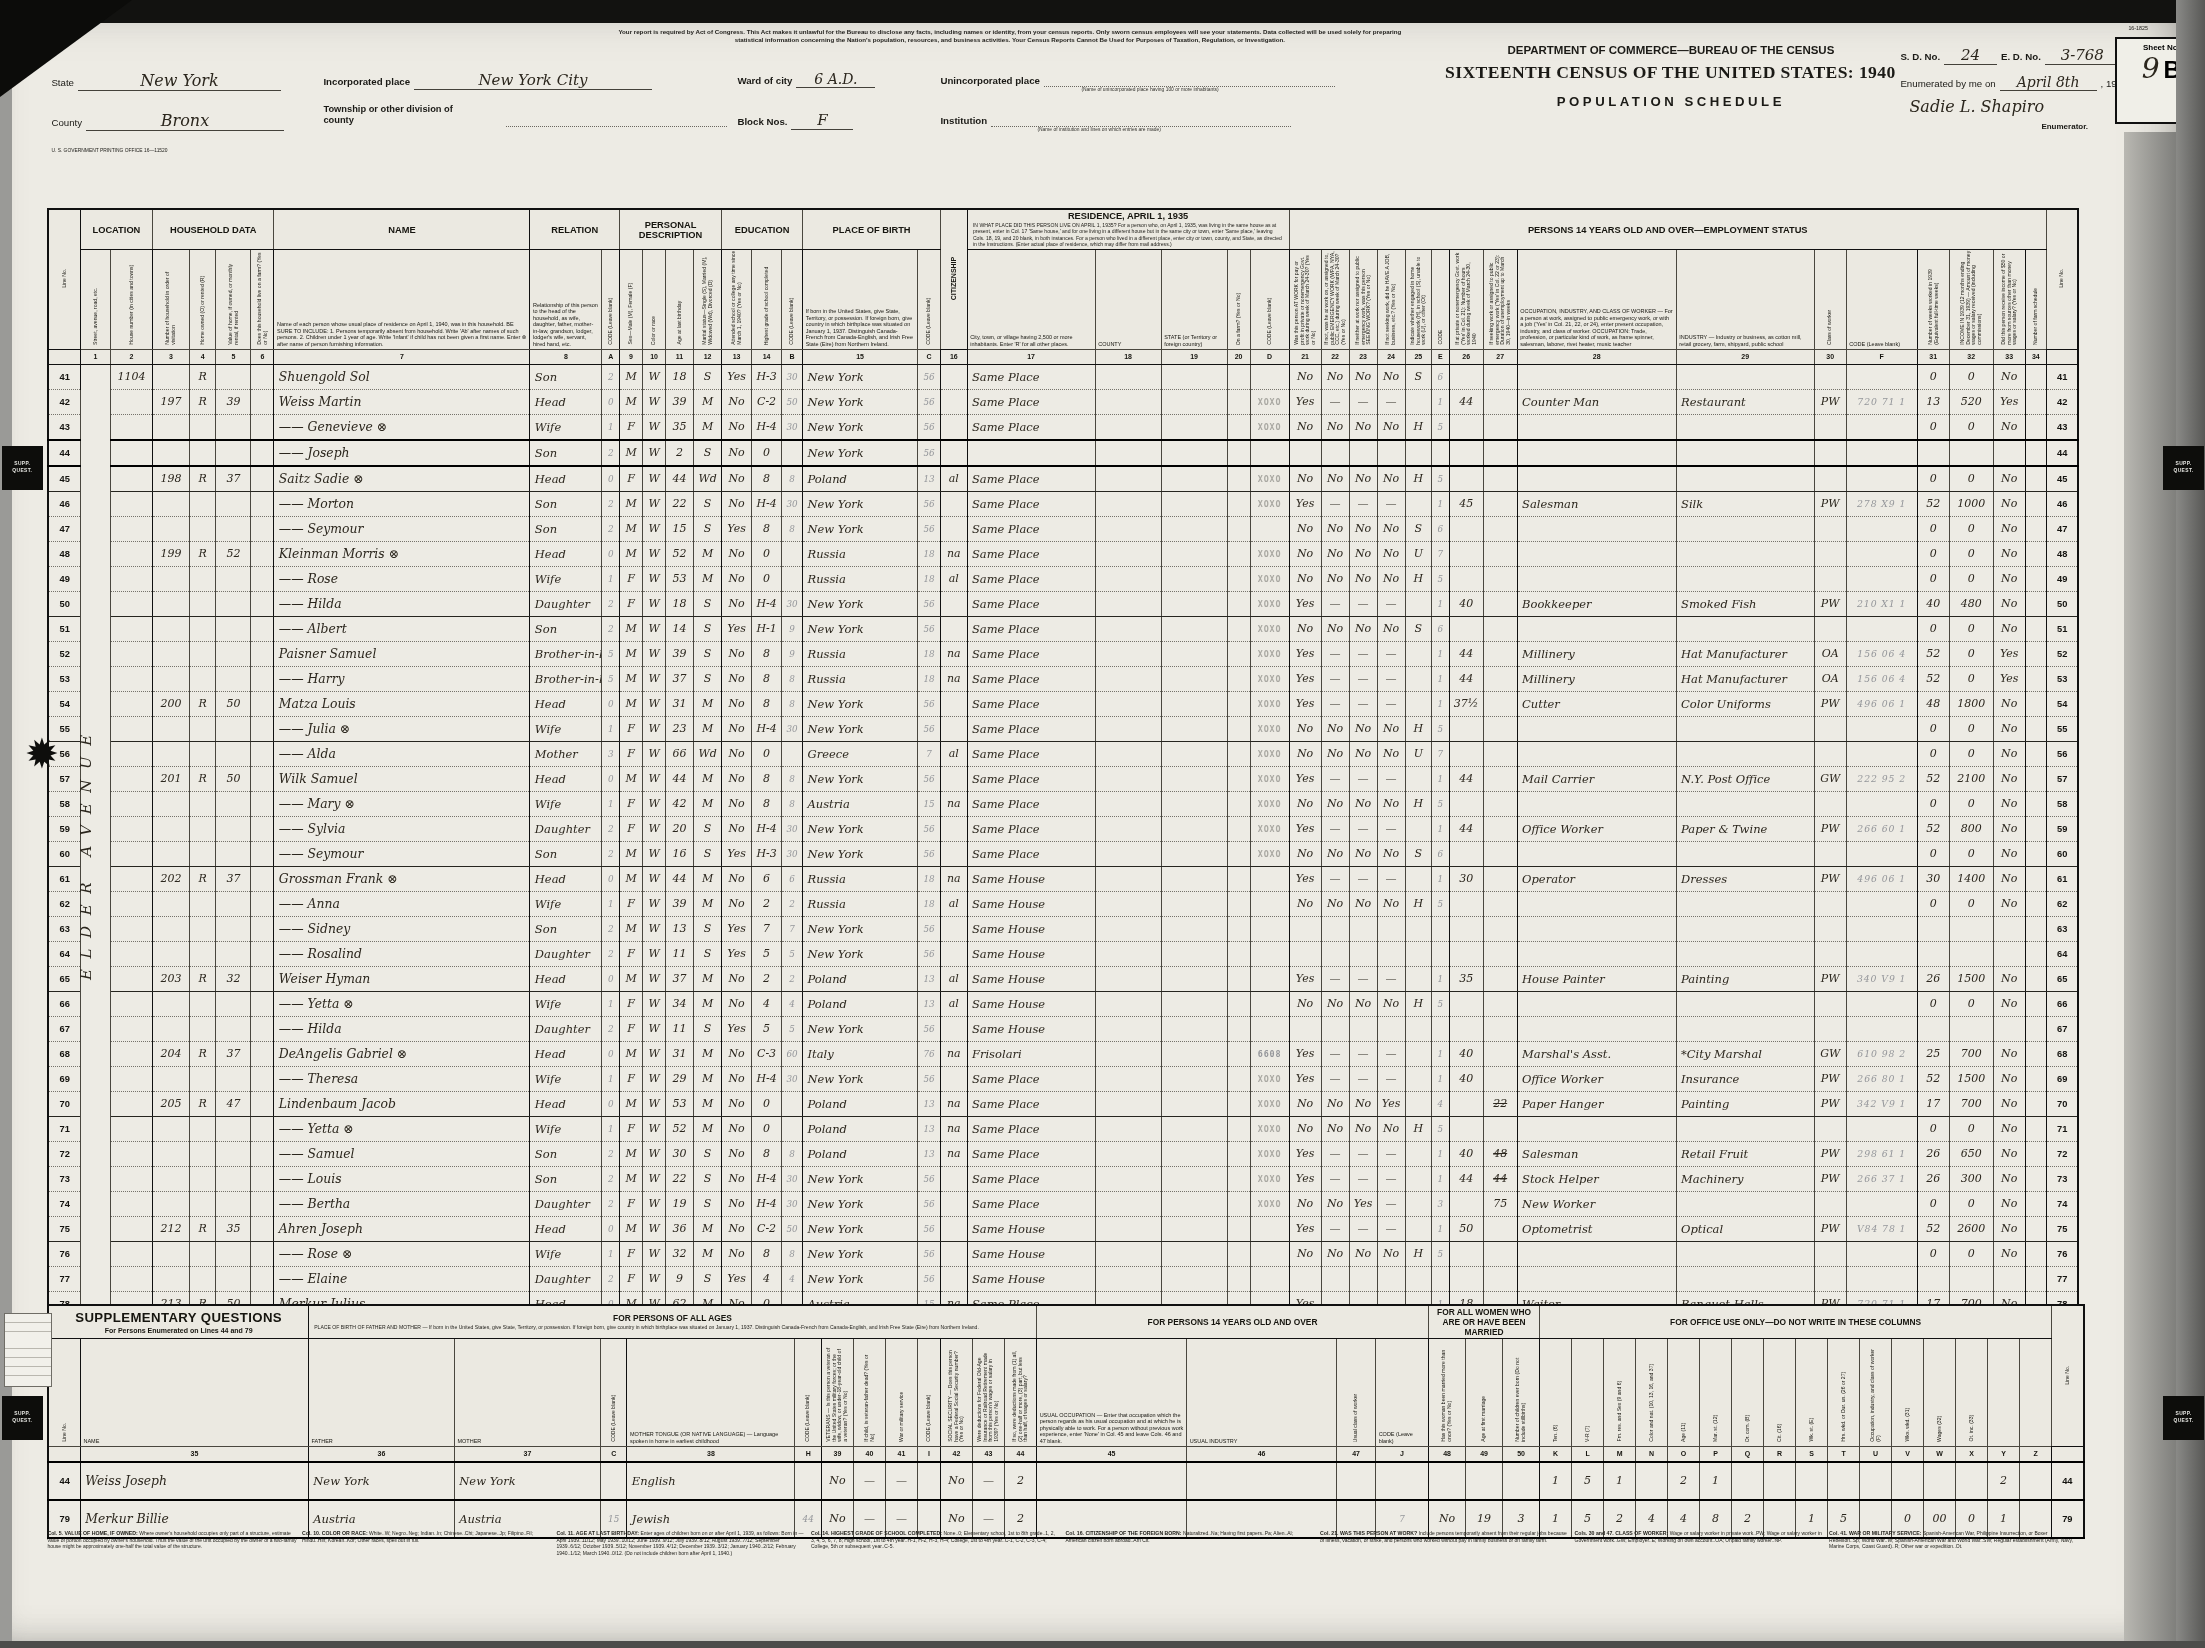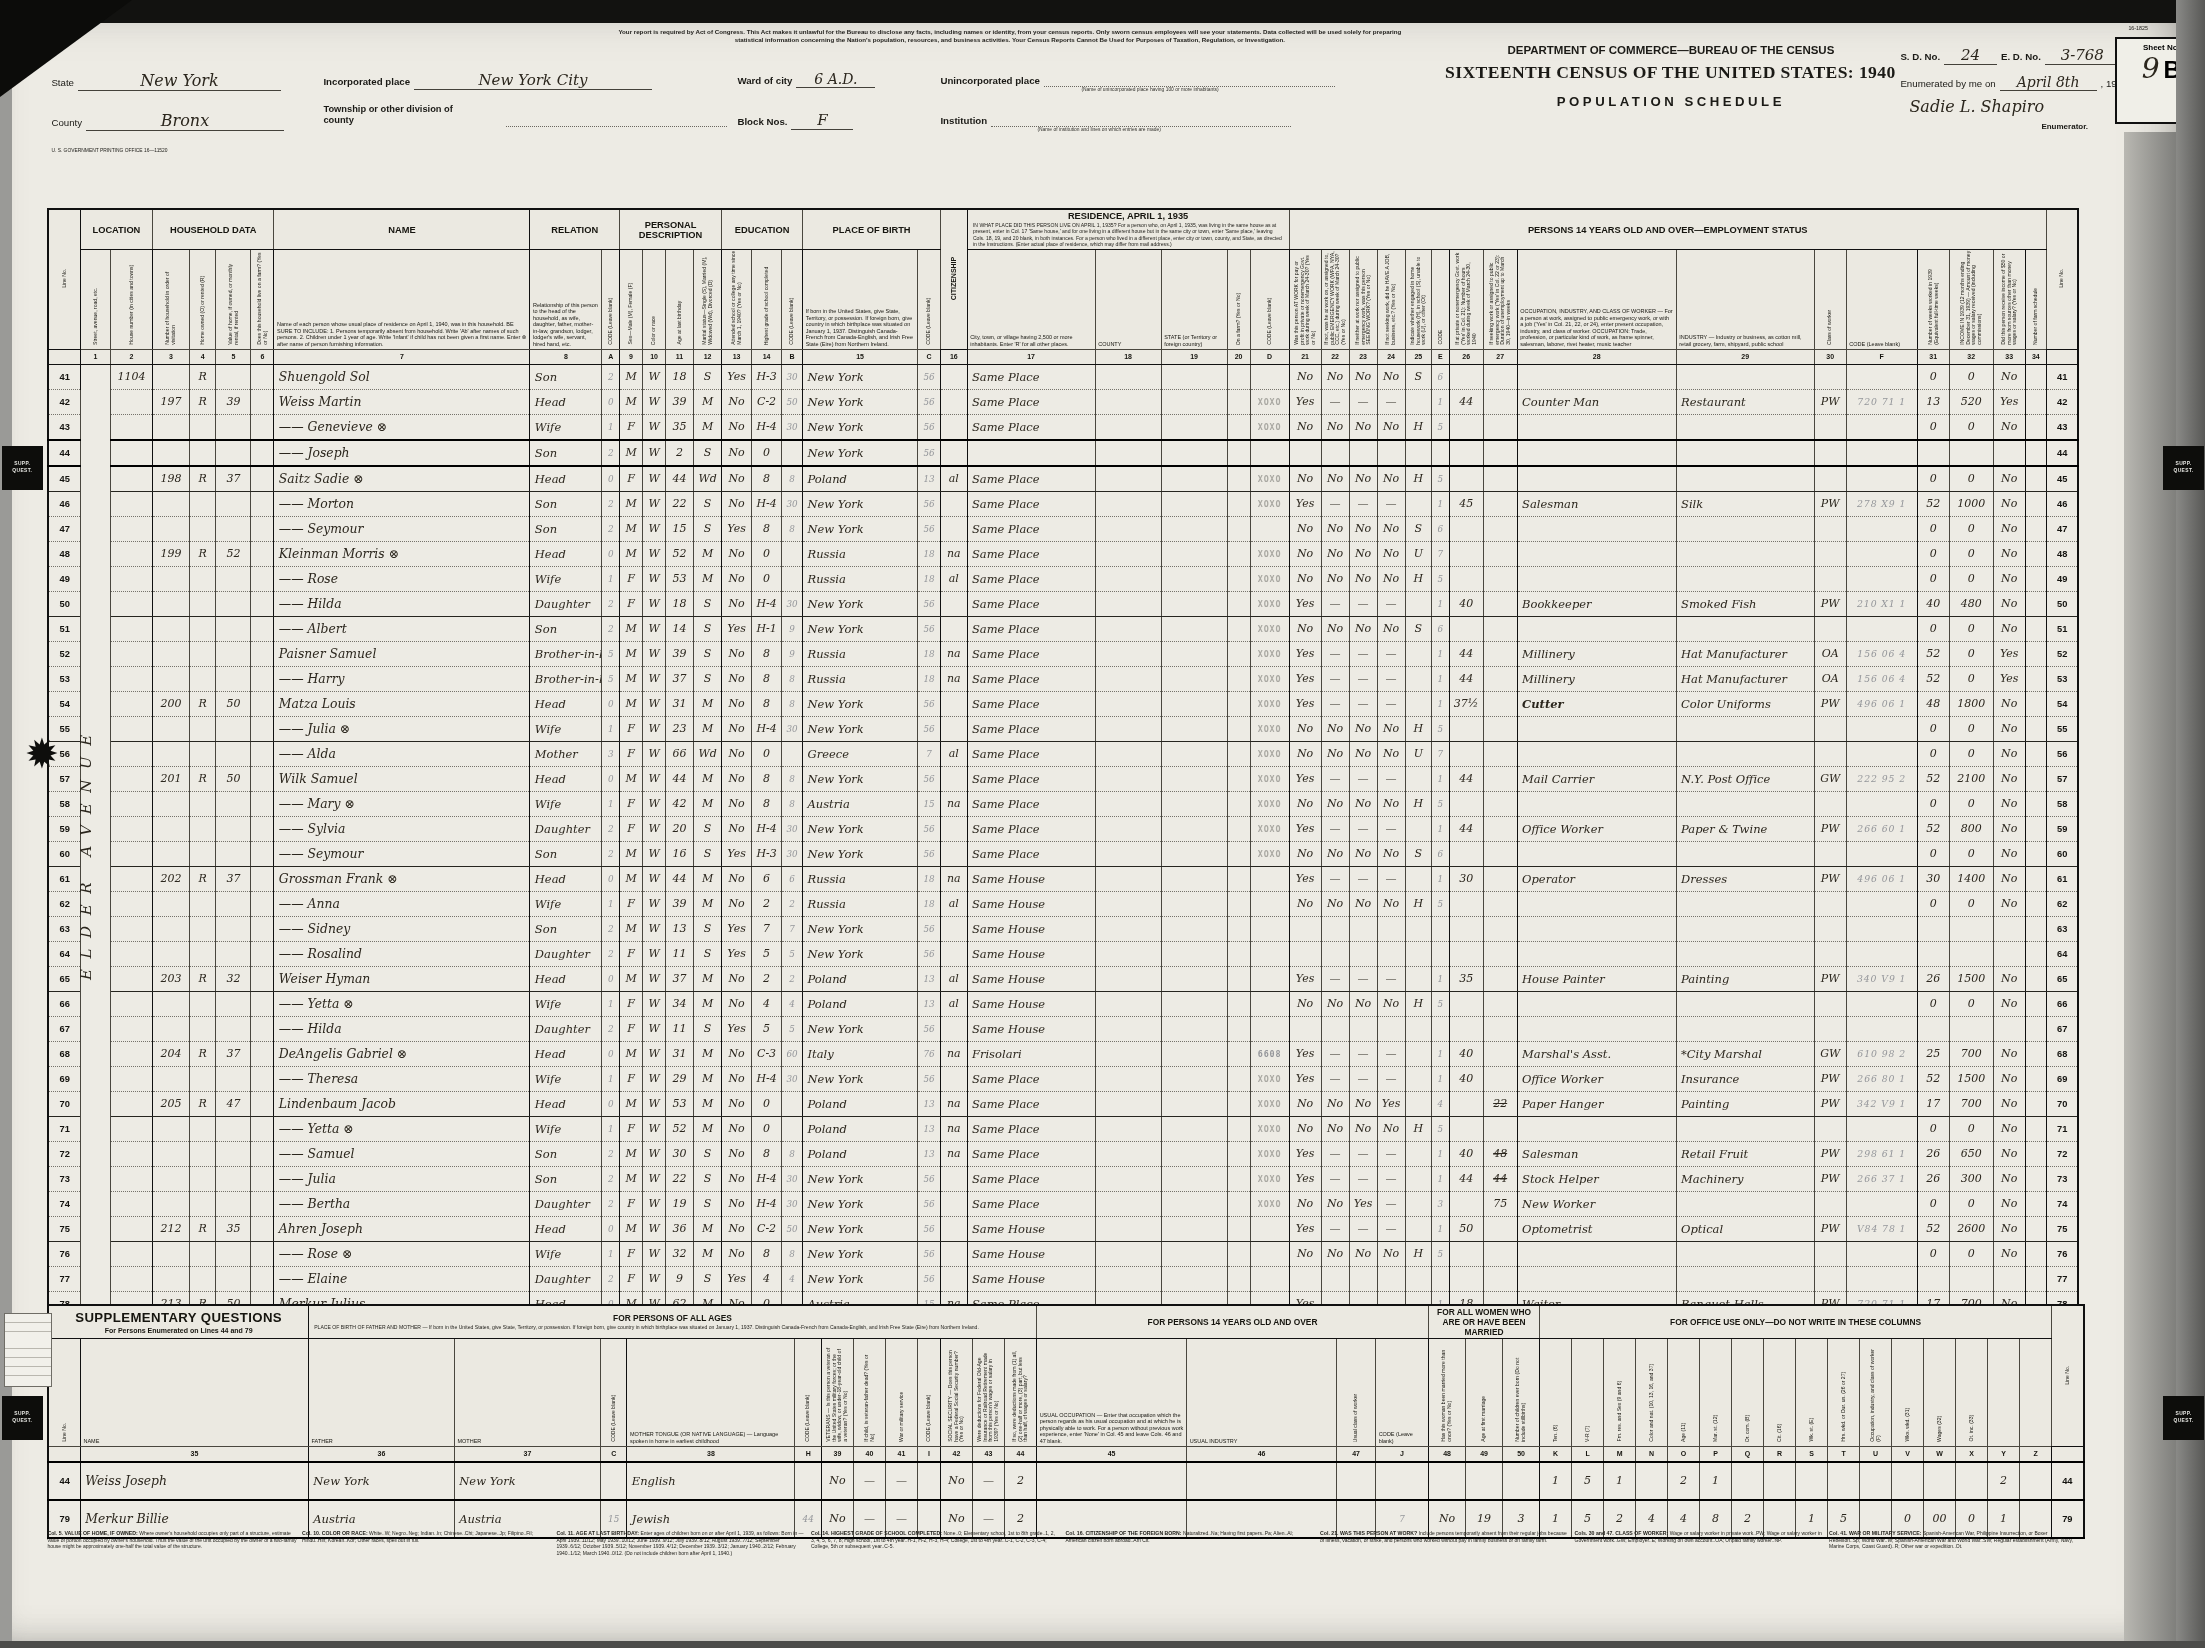--- a/index.html
+++ b/index.html
@@ -921,21 +921,21 @@
               <td class="farm20 hwc" style="height: 24px;"></td>
               <td class="xoxo xoxo" style="height: 24px;">XOXO</td>
               <td class="w21 hwc" style="height: 24px;">Yes</td>
               <td class="w22 hwc" style="height: 24px;">—</td>
               <td class="w23 hwc" style="height: 24px;">—</td>
               <td class="w24 hwc" style="height: 24px;">—</td>
               <td class="w25 hwc" style="height: 24px;"></td>
               <td class="ce hwc" style="height: 24px;">1</td>
               <td class="hrs hwc" style="height: 24px;">37½</td>
               <td class="dur hwc" style="height: 24px;"></td>
-              <td class="occ hwl" style="height: 24px; font-weight: bold;">Cutter</td>
+              <td class="occ hwl" style="height: 24px;">Cutter</td>
               <td class="ind hwl" style="height: 24px;">Color Uniforms</td>
               <td class="cls hwc" style="height: 24px;">PW</td>
               <td class="cf hwc" style="height: 24px;">496 06 1</td>
               <td class="wks hwc" style="height: 24px;">48</td>
               <td class="wag hwc" style="height: 24px;">1800</td>
               <td class="oth hwc" style="height: 24px;">No</td>
               <td class="f34 hwc" style="height: 24px;"></td>
               <td class="ln2 lnc" style="height: 24px;">54</td>
             </tr>
             <tr class="r5">
@@ -1712,21 +1712,21 @@
               <td class="f34 hwc" style="height: 24px;"></td>
               <td class="ln2 lnc" style="height: 24px;">72</td>
             </tr>
             <tr>
               <td class="ln lnc" style="height: 24px;">73</td>
               <td class="house hwc" style="height: 24px;"></td>
               <td class="hh hwc" style="height: 24px;"></td>
               <td class="ten hwc" style="height: 24px;"></td>
               <td class="rent hwc" style="height: 24px;"></td>
               <td class="farm6 hwc" style="height: 24px;"></td>
-              <td class="name hwl" style="height: 24px;">—— Julia</td>
+              <td class="name hwl" style="height: 24px;">—— Louis</td>
               <td class="rel hwl" style="height: 24px;">Son</td>
               <td class="relc hwc" style="height: 24px;">2</td>
               <td class="sex hwc" style="height: 24px;">M</td>
               <td class="colr hwc" style="height: 24px;">W</td>
               <td class="age hwc" style="height: 24px;">22</td>
               <td class="mar hwc" style="height: 24px;">S</td>
               <td class="sch hwc" style="height: 24px;">No</td>
               <td class="grd hwc" style="height: 24px;">H-4</td>
               <td class="grdc hwc" style="height: 24px;">30</td>
               <td class="bp hwl" style="height: 24px;">New York</td>

